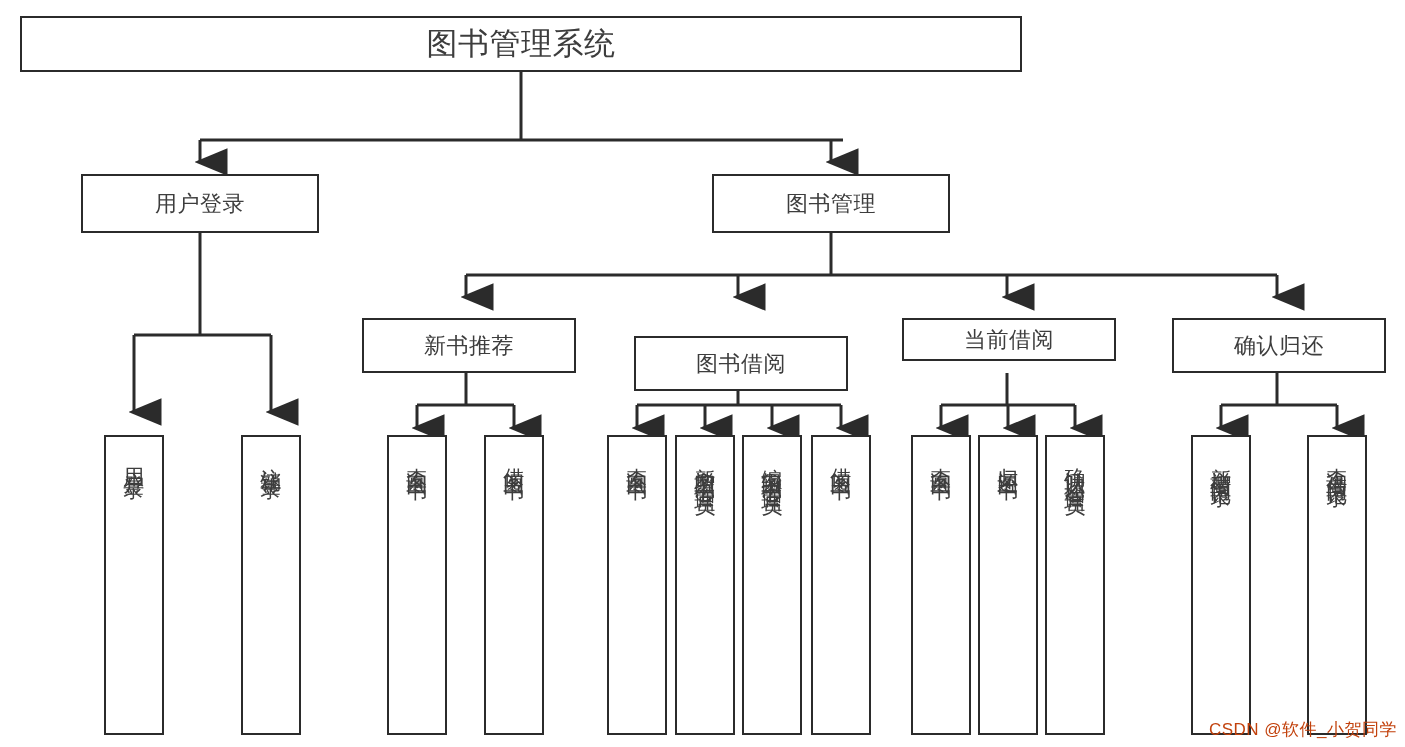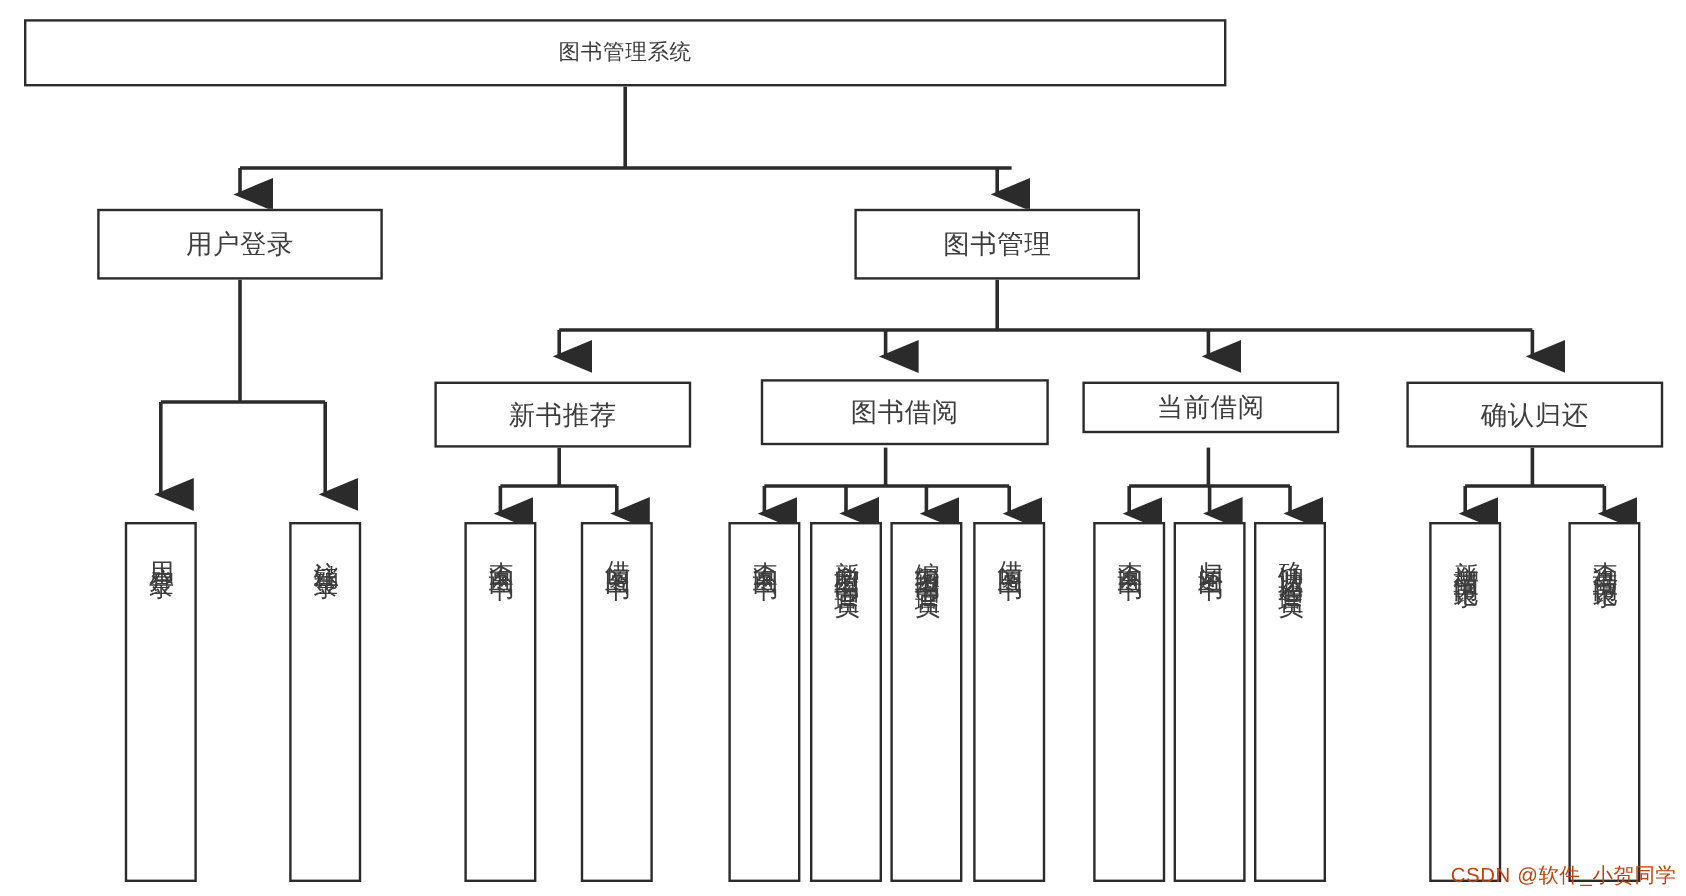--- a/index.html
+++ b/index.html
@@ -40,21 +40,21 @@
     text-align: center;
     line-height: 1.18;
     white-space: nowrap;
   }
   
   .node.h .node-label {
     font-size: 22px;
     letter-spacing: 0.5px;
   }
   .node.root .node-label {
-    font-size: 18px;
+    font-size: 31px;
     text-align: right;
   }
   
   .node.leaf {
     align-items: flex-start;
     padding-top: 14px;
   }
   .node.leaf .node-label {
     writing-mode: vertical-rl;
     text-orientation: upright;
@@ -138,21 +138,21 @@
   <div class="node h" style="left:81px; top:174px; width:238px; height:59px;">
     <span class="node-label">用户登录</span>
   </div>
   <div class="node h" style="left:712px; top:174px; width:238px; height:59px;">
     <span class="node-label">图书管理</span>
   </div>
 
   <div class="node h" style="left:362px; top:318px; width:214px; height:55px;">
     <span class="node-label">新书推荐</span>
   </div>
-  <div class="node h" style="left:634px; top:316px; width:240px; height:55px;">
+  <div class="node h" style="left:634px; top:336px; width:214px; height:55px;">
     <span class="node-label">图书借阅</span>
   </div>
   <div class="node h" style="left:902px; top:318px; width:214px; height:43px;">
     <span class="node-label">当前借阅</span>
   </div>
   <div class="node h" style="left:1172px; top:318px; width:214px; height:55px;">
     <span class="node-label">确认归还</span>
   </div>
 
   <div class="node leaf" style="left:104px; top:435px; width:60px; height:300px;">

